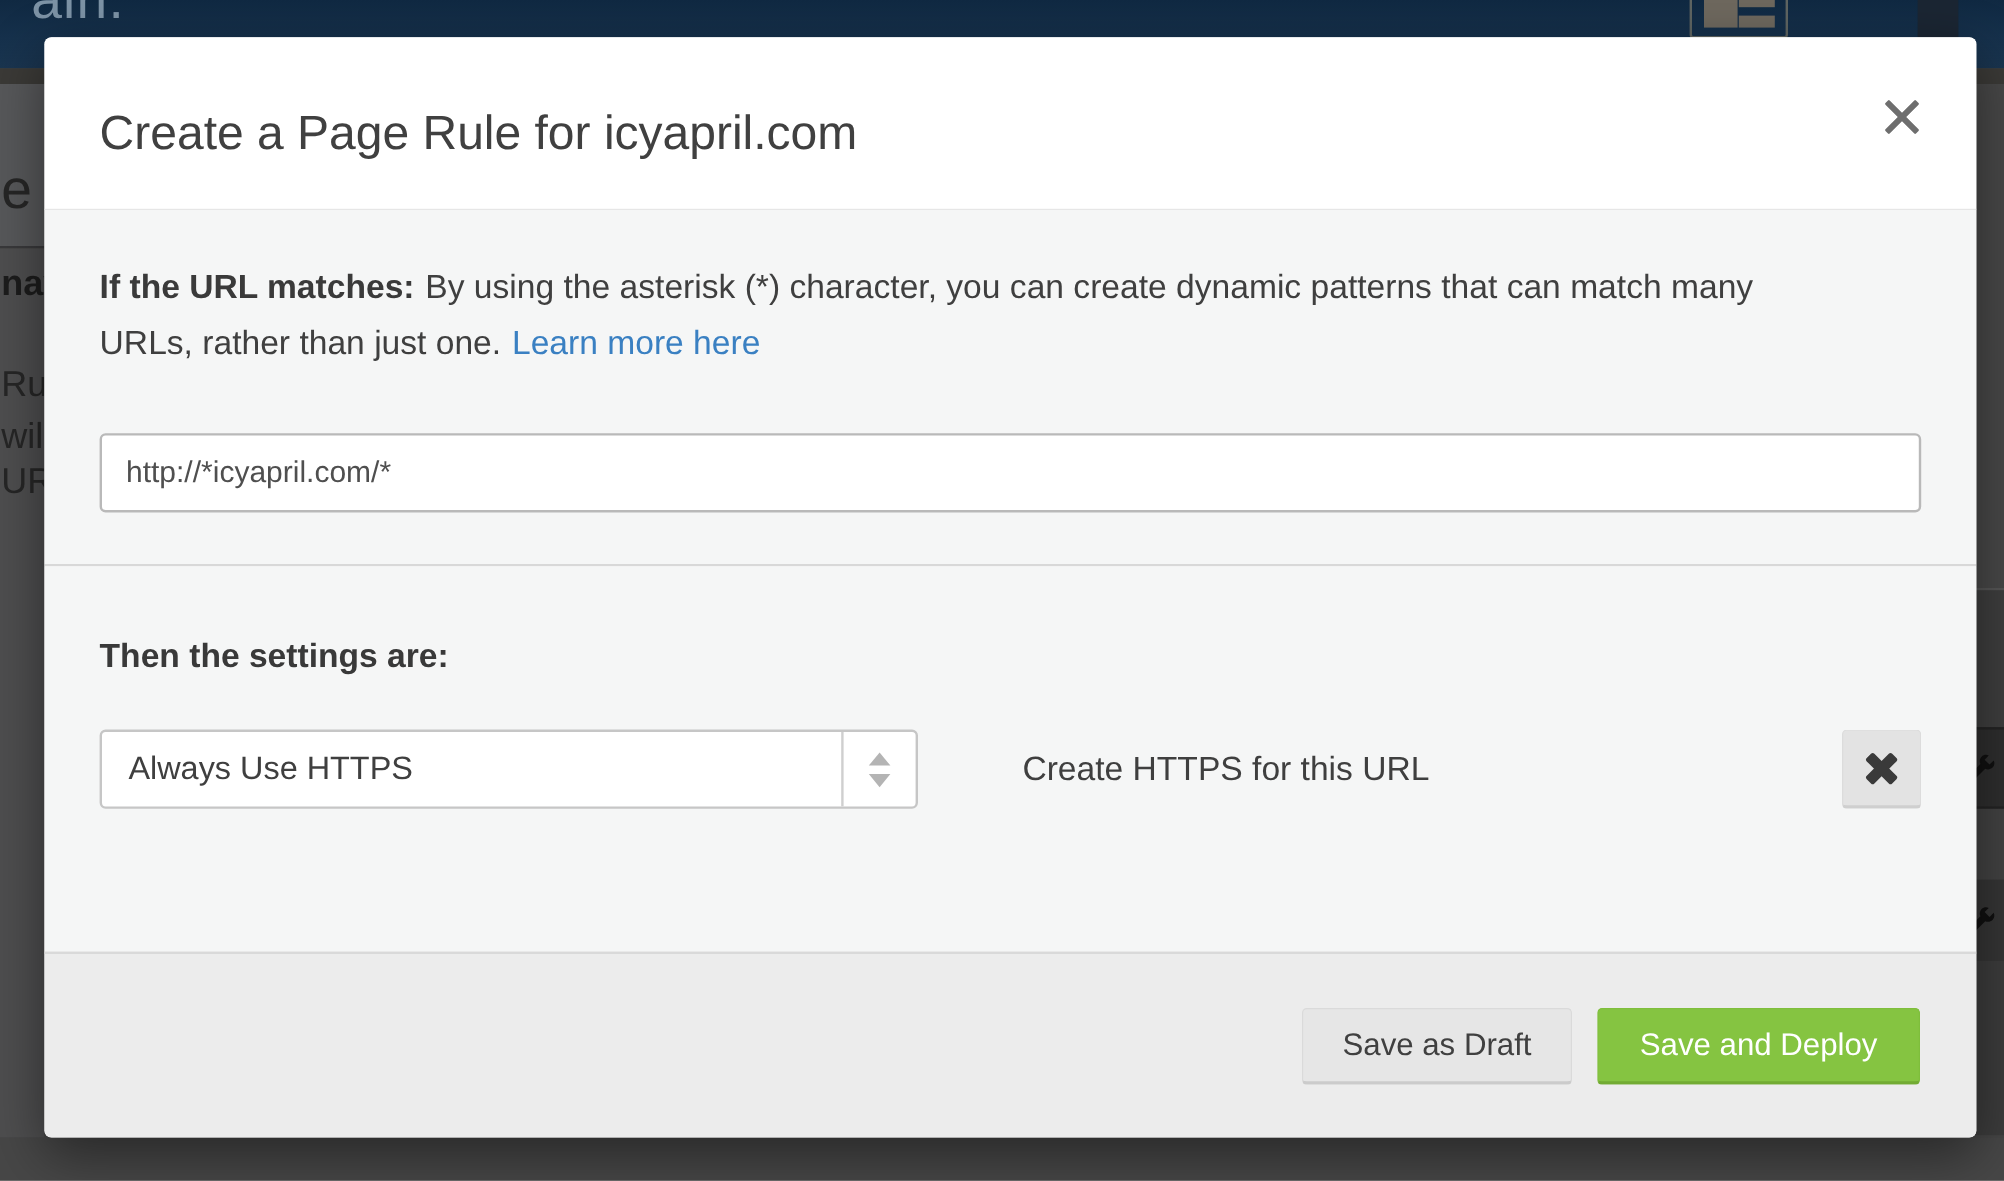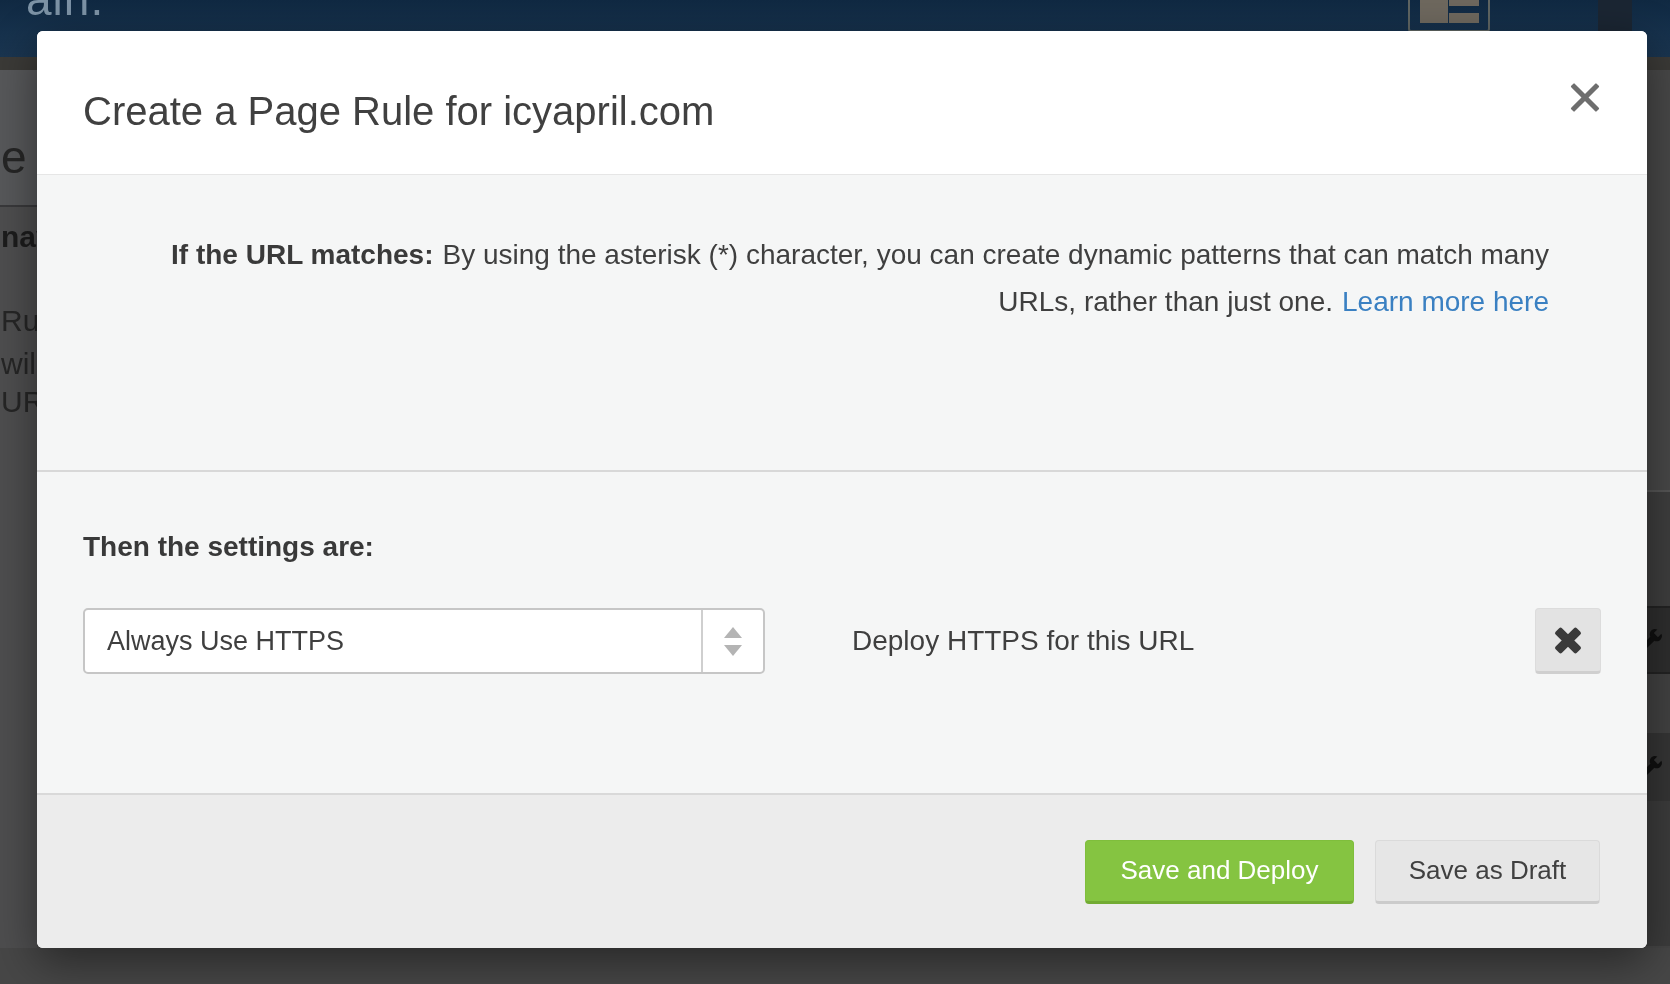--- a/index.html
+++ b/index.html
@@ -44,21 +44,21 @@
   .modal{position:absolute;left:37px;top:31px;width:1610px;height:917px;
     border-radius:6px;overflow:hidden;background:#fff;
     box-shadow:0 14px 45px rgba(0,0,0,.45);}
   .m-header{position:relative;height:144px;background:#ffffff;border-bottom:1px solid #e6e6e6;box-sizing:border-box;}
   .m-title{position:absolute;left:46px;top:56px;margin:0;font-size:40px;font-weight:400;color:#404040;line-height:48px;}
   .m-close{position:absolute;right:42px;top:47px;width:40px;height:40px;cursor:pointer;}
   .m-close .b{position:absolute;left:2px;top:17px;width:36px;height:5px;background:#6e6e6e;border-radius:1px;}
   .m-close .b1{transform:rotate(45deg);}
   .m-close .b2{transform:rotate(-45deg);}
   .m-sec1{height:295px;background:#f5f6f6;padding:40px 46px 0;box-sizing:border-box;}
-  .m-para{margin:16px;max-width:1450px;font-size:28px;line-height:47px;color:#3f3f3f;text-align:right;}
+  .m-para{margin:0;max-width:1450px;font-size:28px;line-height:47px;color:#3f3f3f;}
   .m-para .b{font-weight:700;color:#3a3a3a;margin-right:9px;}
   .m-para a{color:#3a80c2;text-decoration:none;margin-left:9px;cursor:pointer;}
   .m-url{display:block;margin-top:52px;width:100%;height:66px;box-sizing:border-box;
     background:#fff;border:2px solid #b9b9b9;border-radius:5px;
     font-family:"Liberation Sans","DejaVu Sans",sans-serif;font-size:25px;color:#4f4f4f;padding:0 20px;outline:none;}
   .m-div{height:2px;background:#d8d8d8;}
   .m-sec2{height:321px;background:#f5f6f6;padding:58px 46px 16px;box-sizing:border-box;}
   .m-h2{margin:0;font-size:28px;line-height:34px;font-weight:700;color:#393939;}
   .m-row{margin-top:44px;display:flex;align-items:center;height:66px;gap:43px;}
   .m-select{position:relative;width:682px;height:66px;background:#fff;border:2px solid #c6c6c6;border-radius:5px;box-sizing:border-box;cursor:pointer;}
@@ -133,40 +133,41 @@
     <div class="m-close">
         <span class="b b1"></span>
         <span class="b b2"></span>
       </div>
   </div>
 
   <div class="m-sec1">
     <p class="m-para">
       <span class="b">If the URL matches:</span><span>By using the asterisk (*) character, you can create dynamic patterns that can match many URLs, rather than just one.</span><a>Learn more here</a>
     </p>
+    <input class="m-url" type="text" value="http://*icyapril.com/*" style="">
   </div>
 
   <div class="m-div"></div>
 
   <div class="m-sec2">
     <h2 class="m-h2">Then the settings are:</h2>
     <div class="m-row">
       <div class="m-select">
         <span class="val">Always Use HTTPS</span>
         <span class="m-stepper">
           <span class="tri-up"></span>
             <span class="tri-down"></span>
         </span>
       </div>
-      <span class="m-setting-label">Deploy HTTPS for this URL</span>
+      <span class="m-setting-label">Create HTTPS for this URL</span>
       <div class="m-remove">
         <span class="b b1"></span>
           <span class="b b2"></span>
       </div>
     </div>
   </div>
 
   <div class="m-footer">
+    <div class="btn btn-gray btn-draft">Save as Draft</div>
     <div class="btn btn-green">Save and Deploy</div>
-    <div class="btn btn-gray btn-draft">Save as Draft</div>
   </div>
 
 </div>
 
 </body></html>

